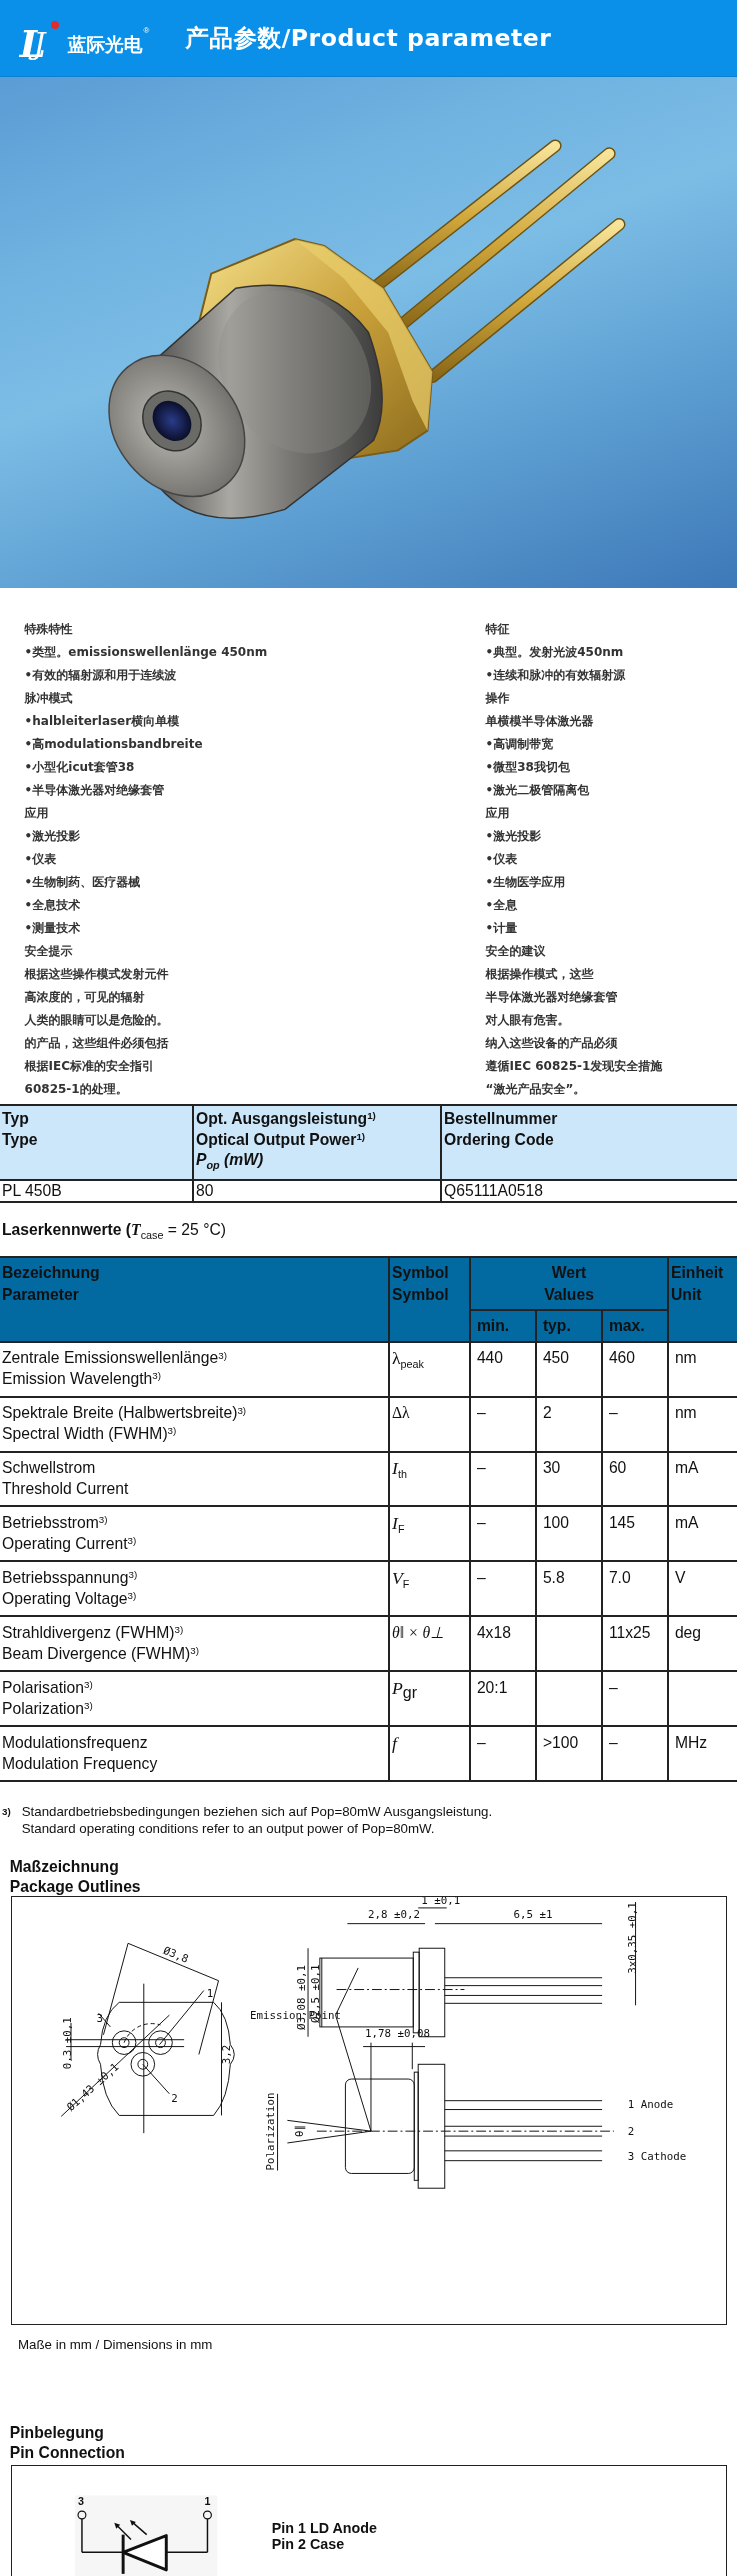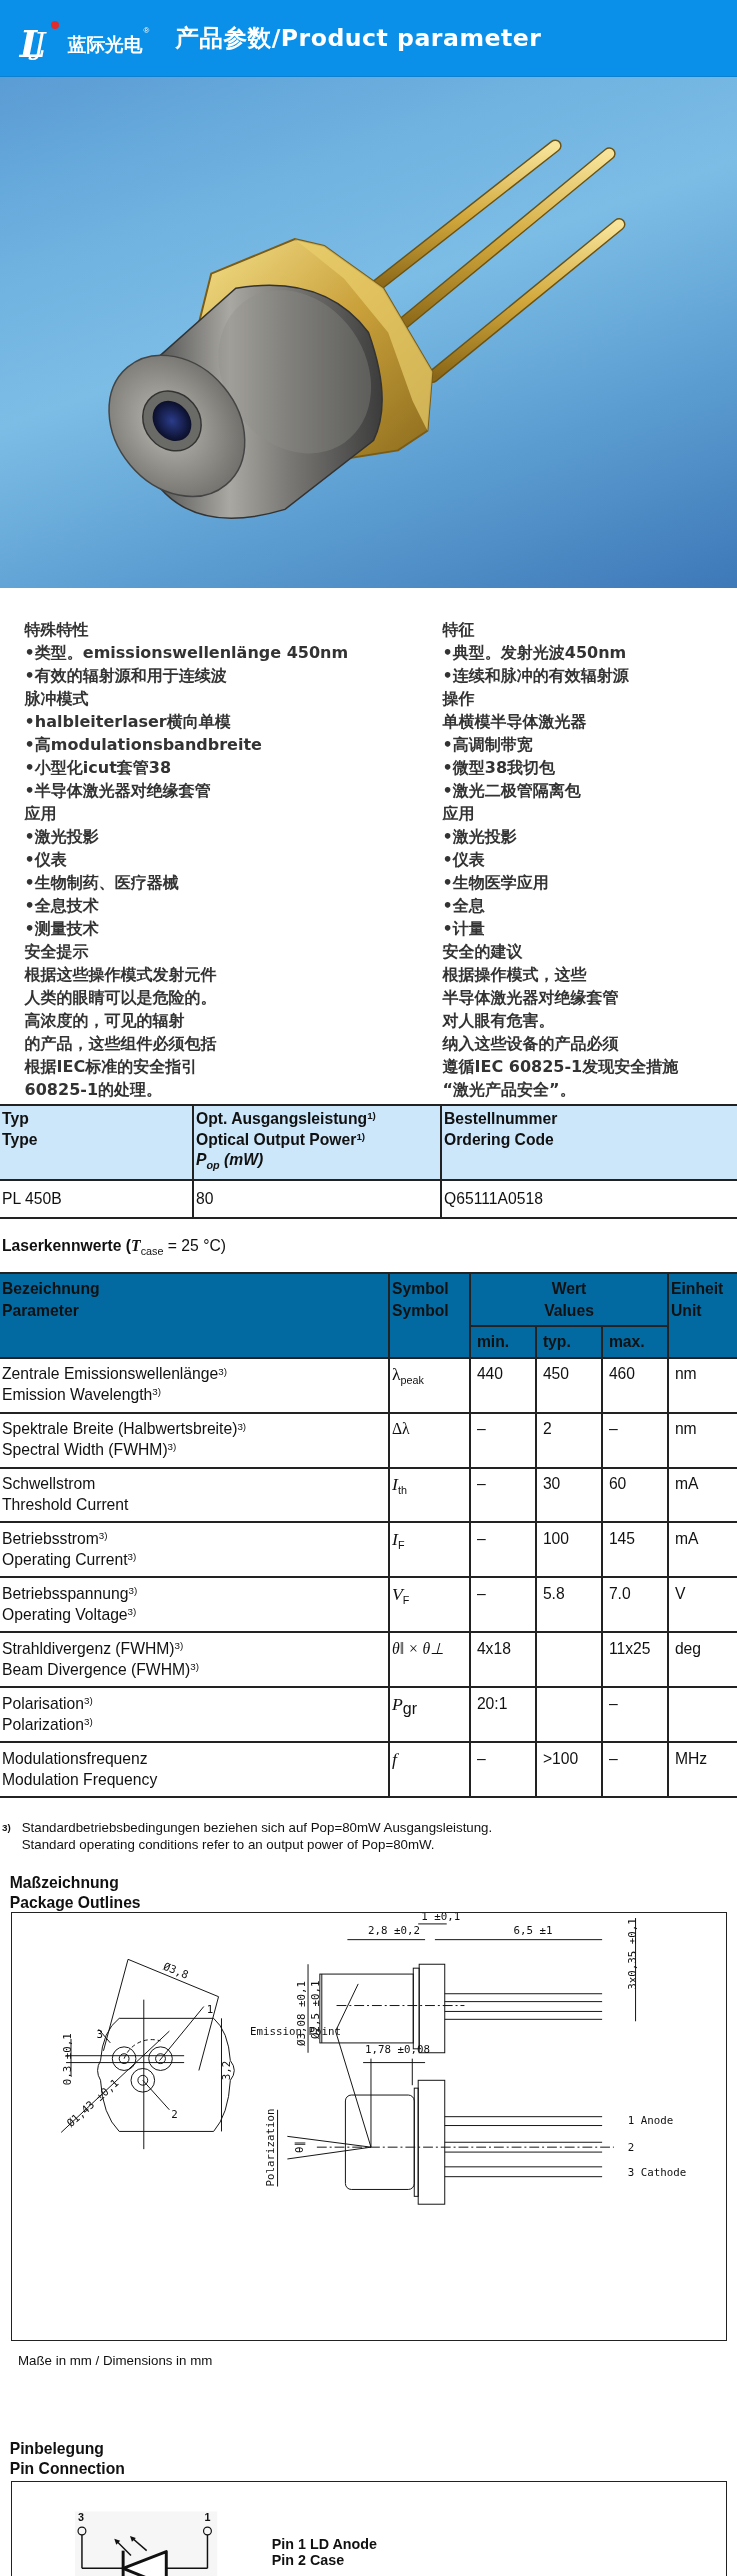--- a/index.html
+++ b/index.html
@@ -8,40 +8,40 @@
 
   
   .header { height: 77px; background: #0a90e8; display: flex; align-items: center; padding-left: 17.7px; border-bottom: 1px solid #0b7fd0; }
   .logo { display: flex; align-items: flex-end; position: relative; height: 47px; }
   .logo-mark { position: relative; width: 39px; height: 41px; }
   .logo-mark .l { position: absolute; left: 2px; top: 5.9px; font-family: "DejaVu Serif", serif; font-style: italic; font-size: 37px; color: #fff; line-height: 37px; font-weight: bold; }
   .logo-mark .j { position: absolute; left: 15.7px; top: 9.8px; font-family: "DejaVu Serif", serif; font-style: italic; font-size: 29.5px; color: #fff; line-height: 29.5px; }
   .logo-mark .dot { position: absolute; left: 33px; top: 0px; width: 8.8px; height: 8.8px; border-radius: 50%; background: #e32b2b; }
   .logo-text { color: #fff; font-family: "DejaVu Sans", sans-serif; font-weight: bold; font-size: 18.7px; margin-left: 11px; margin-bottom: 3.9px; letter-spacing: 0px; }
   .logo-reg { color: #fff; font-size: 7.9px; align-self: flex-start; margin-top: 11.8px; margin-left: 1px; }
-  .header-title { color: #fff; font-family: "DejaVu Sans", sans-serif; font-weight: bold; font-size: 23.6px; margin-left: 26px; letter-spacing: 0.5px; }
+  .header-title { color: #fff; font-family: "DejaVu Sans", sans-serif; font-weight: bold; font-size: 23.6px; margin-left: 36px; letter-spacing: 0.5px; }
 
   
   .hero { height: 511px; position: relative; overflow: hidden;
     background: linear-gradient(160deg, #5a9cd4 0%, #6fb2e0 25%, #7cbde6 45%, #5d9fd2 70%, #3d78b8 100%); }
   .hero svg { position: absolute; left: 0; top: 0; }
   .hero-gap { height: 29.5px; background: #fff; }
 
   
-  .spec { display: flex; padding: 0 0 0 24.6px; font-family: "DejaVu Sans", sans-serif; font-weight: bold; font-size: 16px; color: #333; line-height: 23px; }
+  .spec { display: flex; padding: 0 0 0 24.6px; font-family: "DejaVu Sans", sans-serif; font-weight: bold; font-size: 12px; color: #333; line-height: 23px; gap: 43px; }
   .spec .col-left { width: 418px; }
   .spec .col-right { flex: 1; padding-left: 0px; }
   .spec-line { white-space: nowrap; }
 
   
   table { border-collapse: collapse; width: 737px; font-family: "Liberation Sans", sans-serif; font-size: 15.7px; }
   .t1 { margin-top: 3.9px; border-top: 2.9px solid #222; border-bottom: 2px solid #222; }
   .t1 th { background: #cce6fa; text-align: left; vertical-align: top; font-weight: bold; padding: 2.9px 2px; line-height: 20.6px; border-right: 2px solid #222; }
   .t1 th:last-child { border-right: none; }
-  .t1 td { padding: 8px 2px; border-top: 2px solid #222; border-right: 2px solid #222; line-height: 19.7px; }
+  .t1 td { padding: 0 2px; border-top: 2px solid #222; border-right: 2px solid #222; line-height: 19.7px; }
   .t1 td:last-child { border-right: none; }
 
   .section-title { font-family: "Liberation Sans", sans-serif; font-weight: bold; font-size: 15.7px; line-height: 19.7px; padding-left: 2px; }
   .lc-title { margin-top: 17.7px; }
 
   .t2 { margin-top: 9.8px; border-top: 2.9px solid #222; border-bottom: 2px solid #222; }
   .t2 th { background: #0369a1; font-weight: bold; vertical-align: top; text-align: left; padding: 3.9px 2px; line-height: 21.6px; border-right: 2px solid #222; border-bottom: 2px solid #222; }
   .t2 th.center { text-align: center; padding-top: 3.9px; }
   .t2 th.sub { padding: 4.9px 5.9px; line-height: 19.7px; border-bottom: 2px solid #222; }
   .t2 th.noright { border-right: none; }
@@ -144,22 +144,22 @@
       <div class="spec-line">•小型化icut套管38</div>
       <div class="spec-line">•半导体激光器对绝缘套管</div>
       <div class="spec-line">应用</div>
       <div class="spec-line">•激光投影</div>
       <div class="spec-line">•仪表</div>
       <div class="spec-line">•生物制药、医疗器械</div>
       <div class="spec-line">•全息技术</div>
       <div class="spec-line">•测量技术</div>
       <div class="spec-line">安全提示</div>
       <div class="spec-line">根据这些操作模式发射元件</div>
+      <div class="spec-line">高浓度的，可见的辐射</div>
       <div class="spec-line">人类的眼睛可以是危险的。</div>
-      <div class="spec-line">高浓度的，可见的辐射</div>
       <div class="spec-line">的产品，这些组件必须包括</div>
       <div class="spec-line">根据IEC标准的安全指引</div>
       <div class="spec-line">60825-1的处理。</div>
     </div>
     <div class="col-right">
       <div class="spec-line">特征</div>
       <div class="spec-line">•典型。发射光波450nm</div>
       <div class="spec-line">•连续和脉冲的有效辐射源</div>
       <div class="spec-line">操作</div>
       <div class="spec-line">单横模半导体激光器</div>

